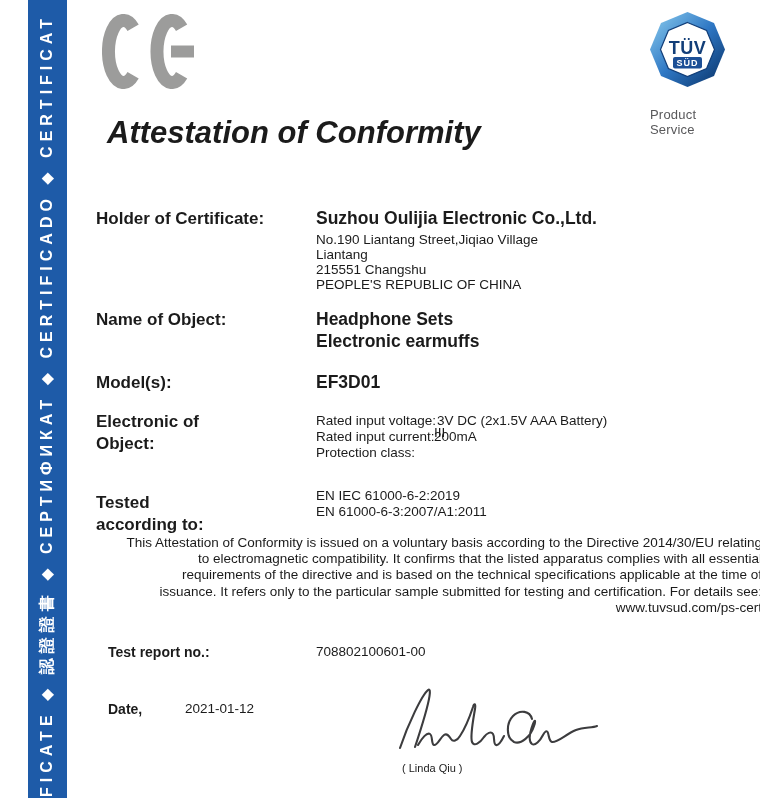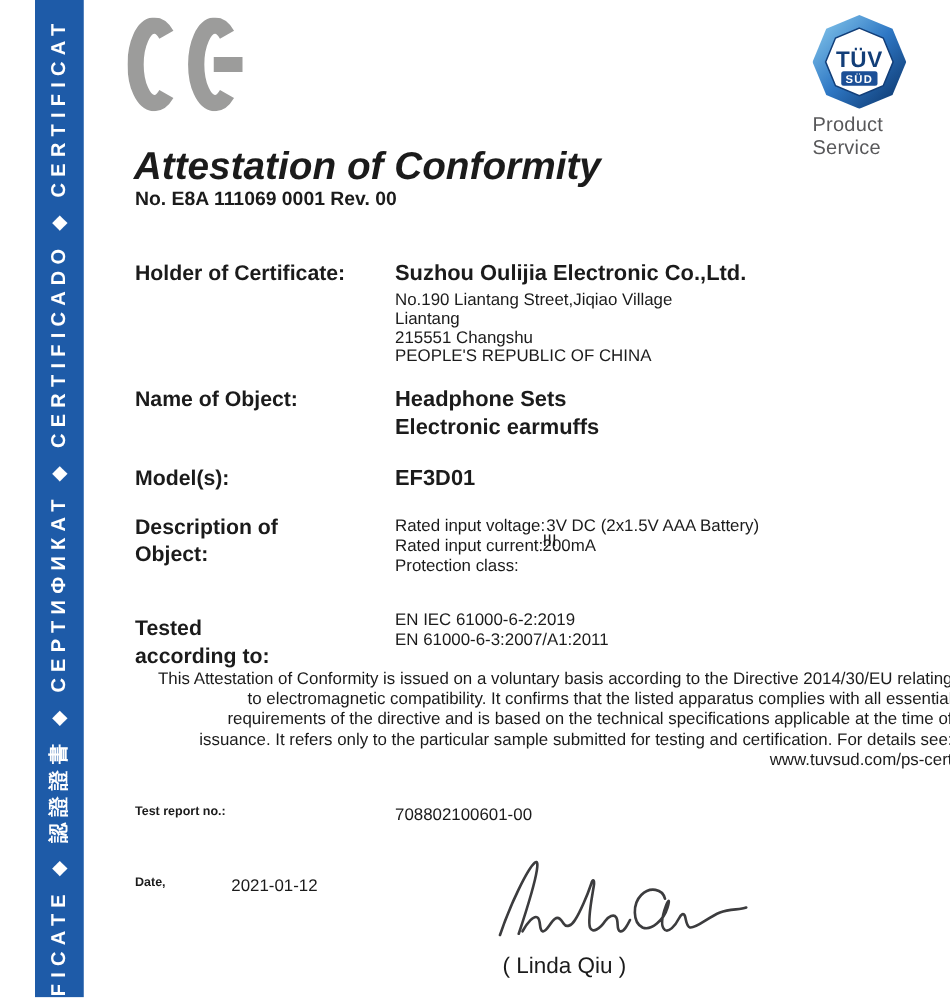--- a/index.html
+++ b/index.html
@@ -16,32 +16,32 @@
   .strip-text{
     position:absolute;left:9px;top:14px;
     transform:rotate(-90deg) translateX(-100%);
     transform-origin:0 0;
     white-space:nowrap;
     color:#ffffff;font-weight:bold;font-size:16px;letter-spacing:5px;
   }
   
   .ce-logo{position:absolute;left:102px;top:14px;}
   .tuv{position:absolute;left:650px;top:12px;width:84px;text-align:left;}
-  .tuv-caption{margin-top:0;font-size:16px;color:#58585a;letter-spacing:0.2px;}
+  .tuv-caption{margin-top:16px;font-size:13px;color:#58585a;letter-spacing:0.2px;}
   
   .title{position:absolute;left:107px;top:115px;margin:0;font-size:31px;font-weight:bold;line-height:1.15;font-style:italic;}
   .cert-no{position:absolute;left:108px;top:151px;font-size:15.5px;font-weight:bold;}
   
-  .lbl{position:absolute;left:108px;font-size:17px;font-weight:bold;line-height:22px;}
+  .lbl{position:absolute;left:96px;font-size:17px;font-weight:bold;line-height:22px;}
   .val-bold{position:absolute;left:316px;font-size:17.5px;font-weight:bold;line-height:22px;}
   .txt{position:absolute;font-size:13.5px;line-height:16px;}
-  .small-lbl{position:absolute;left:108px;font-size:10px;font-weight:bold;}
+  .small-lbl{position:absolute;left:108px;font-size:14px;font-weight:bold;}
   .statement{position:absolute;left:122px;top:535px;width:640px;font-size:13.5px;line-height:16.2px;text-align:right;}
   .statement p{margin:0;}
-  .sig-caption{position:absolute;left:402px;top:762px;font-size:18px;}
+  .sig-caption{position:absolute;left:402px;top:762px;font-size:11px;}
   .signature{position:absolute;left:394px;top:686px;}
 </style>
 </head>
 <body>
 
 <div id="page">
 
   <aside class="sidebar">
     <div class="strip-text">CERTIFICATE ◆ 認證證書 ◆ СЕРТИФИКАТ ◆ CERTIFICADO ◆ CERTIFICAT</div>
   </aside>
@@ -64,37 +64,36 @@
       <polygon points="37.5,0 64,11 75,37.5 64,64 37.5,75 11,64 0,37.5 11,11" fill="url(#og)"></polygon>
       <polygon points="37.5,10.5 56.6,18.4 64.5,37.5 56.6,56.6 37.5,64.5 18.4,56.6 10.5,37.5 18.4,18.4" fill="#ffffff" stroke="#123e78" stroke-width="1.2"></polygon>
       <text x="37.5" y="41.5" text-anchor="middle" font-size="18" font-weight="bold" letter-spacing="0.5" fill="#123e78">TÜV</text>
       <rect x="23" y="45" width="29" height="11.5" rx="2" fill="#1c4f96"></rect>
       <text x="37.5" y="54" text-anchor="middle" font-size="9" font-weight="bold" letter-spacing="1" fill="#ffffff">SÜD</text>
     </svg>
     <div class="tuv-caption">Product Service</div>
   </div>
 
   <h1 class="title">Attestation of Conformity</h1>
-  <div class="cert-no">No. E8A 111069 0001 Rev. 00</div>
 
   <div class="lbl" style="top:208px">Holder of Certificate:</div>
   <div class="val-bold" style="top:207px">Suzhou Oulijia Electronic Co.,Ltd.</div>
   <div class="txt" style="left:316px;top:232px">No.190 Liantang Street,Jiqiao Village</div>
   <div class="txt" style="left:316px;top:247px">Liantang</div>
   <div class="txt" style="left:316px;top:262px">215551 Changshu</div>
   <div class="txt" style="left:316px;top:277px">PEOPLE'S REPUBLIC OF CHINA</div>
 
   <div class="lbl" style="top:309px">Name of Object:</div>
   <div class="val-bold" style="top:330px">Electronic earmuffs</div>
   <div class="val-bold" style="top:308px">Headphone Sets</div>
 
   <div class="lbl" style="top:372px">Model(s):</div>
   <div class="val-bold" style="top:371px">EF3D01</div>
 
-  <div class="lbl" style="top:411px">Description of</div>
+  <div class="lbl" style="top:411px">Electronic of</div>
   <div class="lbl" style="top:433px">Object:</div>
   <div class="txt" style="left:316px;top:413px">Rated input voltage:</div>
   <div class="txt" style="left:437px;top:413px">3V DC (2x1.5V AAA Battery)</div>
   <div class="txt" style="left:316px;top:429px">Rated input current:</div>
   <div class="txt" style="left:434px;top:429px">200mA</div>
   <div class="txt" style="left:316px;top:445px">Protection class:</div>
   <div class="txt" style="left:434px;top:425px">III</div>
 
   <div class="lbl" style="top:492px">Tested</div>
   <div class="lbl" style="top:514px">according to:</div>

